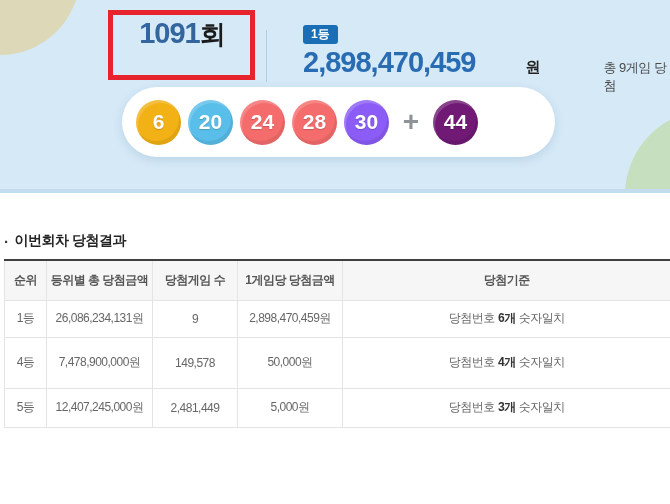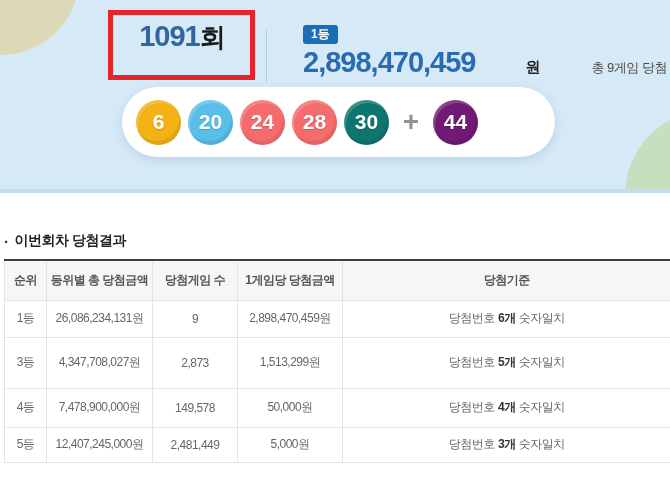--- a/index.html
+++ b/index.html
@@ -15,41 +15,41 @@
     position: relative; width: 670px; height: 193px;
     background: var(--hero_bg, #d5e9f7);
     border-bottom: 4px solid var(--hero_edge, #c3dcee);
     overflow: hidden;
   }
   .decor-circle { position: absolute; border-radius: 50%; }
   .decor-beige { width: 160px; height: 160px; left: -80px; top: -105px; background: var(--beige_circle, #ddd9b8); }
   .decor-green { width: 170px; height: 170px; left: 625px; top: 110px; background: var(--green_circle, #c5dfbf); }
 
   .draw-info { position: absolute; left: 110px; top: 16px; width: 144px; text-align: center; }
-  .draw-no { font-size: 29px; font-weight: bold; line-height: 40px; letter-spacing: -1px; }
+  .draw-no { font-size: 29px; font-weight: bold; line-height: 34px; letter-spacing: -1px; }
   .draw-no .num { color: var(--draw_number_blue, #33659e); }
   .draw-no .suffix { color: #1b1b1b; font-size: 26px; }
   .draw-date { margin-top: 3px; font-size: 13px; color: #555; letter-spacing: -0.5px; }
 
   .red-annotation {
     position: absolute; left: 108px; top: 10px; width: 147px; height: 70px;
     border: 5px solid var(--annotation_red, #e7232d); z-index: 5;
   }
 
   .v-divider { position: absolute; left: 266px; top: 30px; width: 1px; height: 52px; background: #afcee4; }
 
   .prize-block { position: absolute; left: 303px; top: 24px; }
   .rank-badge {
     display: inline-block; background: var(--badge_blue, #1a6eb5); color: #fff;
     font-size: 12px; font-weight: bold; padding: 3px 8px 4px; border-radius: 3px; line-height: 1;
   }
   .amount-row { display: flex; align-items: baseline; margin-top: 2px; gap: 48px; }
   .amount { font-size: 29px; font-weight: bold; color: var(--amount_blue, #2a6cb2); letter-spacing: -1px; }
   .currency { font-size: 15px; font-weight: bold; color: #222; margin-left: 2px; letter-spacing: -1px; }
-  .prize-note { font-size: 13px; color: #4a4a4a; margin-left: 4px; letter-spacing: -0.5px; }
+  .prize-note { font-size: 13px; color: #4a4a4a; margin-left: 16px; letter-spacing: -0.5px; }
 
   .ball-pill {
     position: absolute; left: 122px; top: 87px; width: 433px; height: 70px;
     background: #fff; border-radius: 35px;
     box-shadow: 0 3px 8px rgba(110, 150, 180, 0.25);
     display: flex; align-items: center; padding-left: 14px; z-index: 2;
   }
   .ball {
     width: 45px; height: 45px; border-radius: 50%;
     display: flex; align-items: center; justify-content: center;
@@ -113,21 +113,21 @@
         <span class="currency">원</span>
         <span class="prize-note">총 9게임 당첨</span>
       </div>
     </div>
 
     <div class="ball-pill">
       <span class="ball" style="background-color: rgb(242, 177, 21);">6</span>
       <span class="ball" style="background-color: rgb(89, 190, 233);">20</span>
       <span class="ball" style="background-color: rgb(245, 108, 108);">24</span>
       <span class="ball" style="background-color: rgb(245, 108, 108);">28</span>
-      <span class="ball" style="background-color: #0f766e;">30</span>
+      <span class="ball" style="background-color: #8b5cf6;">30</span>
       <span class="plus">+</span>
       <span class="ball" style="background-color: #701a75;">44</span>
     </div>
   </section>
 
   <section class="results">
     <h2 class="section-title">
       <span class="bullet">·</span>
       <span>이번회차 당첨결과</span>
     </h2>
@@ -153,29 +153,20 @@
         <tr>
           <td>1등</td>
           <td>26,086,234,131원</td>
           <td>9</td>
           <td>2,898,470,459원</td>
           <td>
             <div class="crit-line"><span>당첨번호 </span><b>6개</b><span> 숫자일치</span></div>
           </td>
         </tr>
         <tr>
-          <td>3등</td>
-          <td>4,347,708,027원</td>
-          <td>2,873</td>
-          <td>1,513,299원</td>
-          <td>
-            <div class="crit-line"><span>당첨번호 </span><b>5개</b><span> 숫자일치</span></div>
-          </td>
-        </tr>
-        <tr>
           <td>4등</td>
           <td>7,478,900,000원</td>
           <td>149,578</td>
           <td>50,000원</td>
           <td>
             <div class="crit-line"><span>당첨번호 </span><b>4개</b><span> 숫자일치</span></div>
           </td>
         </tr>
         <tr>
           <td>5등</td>

